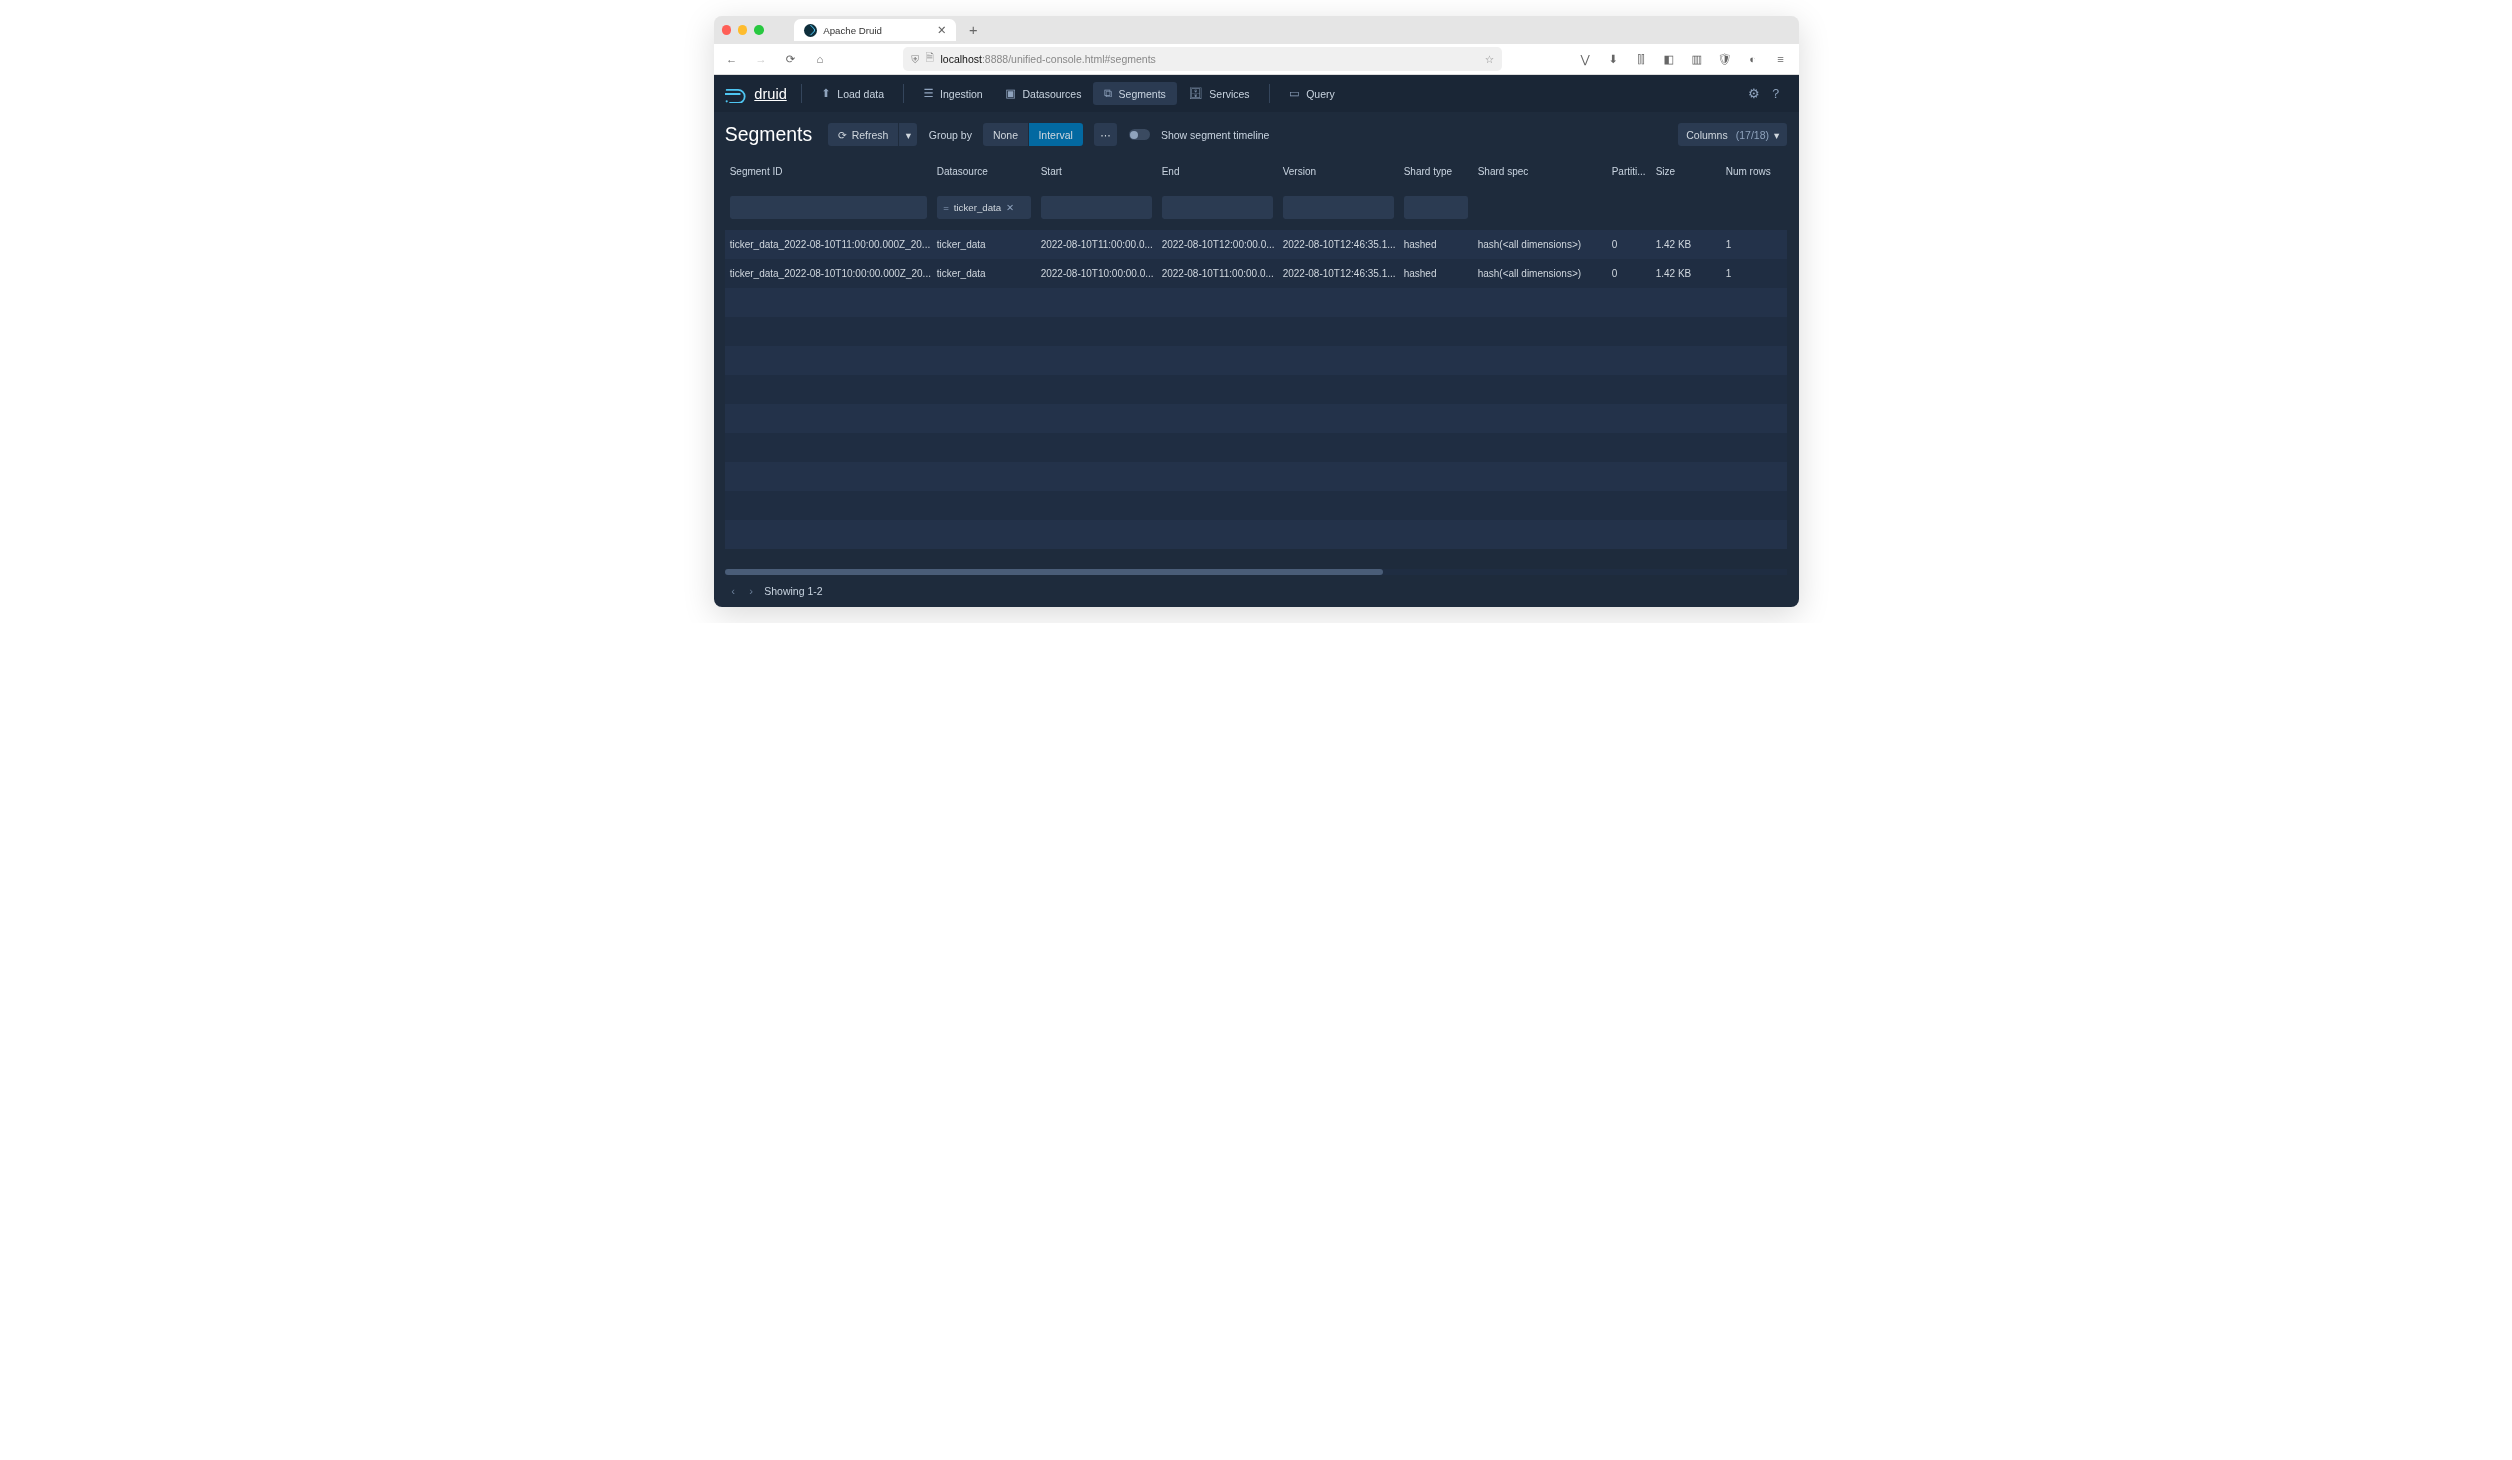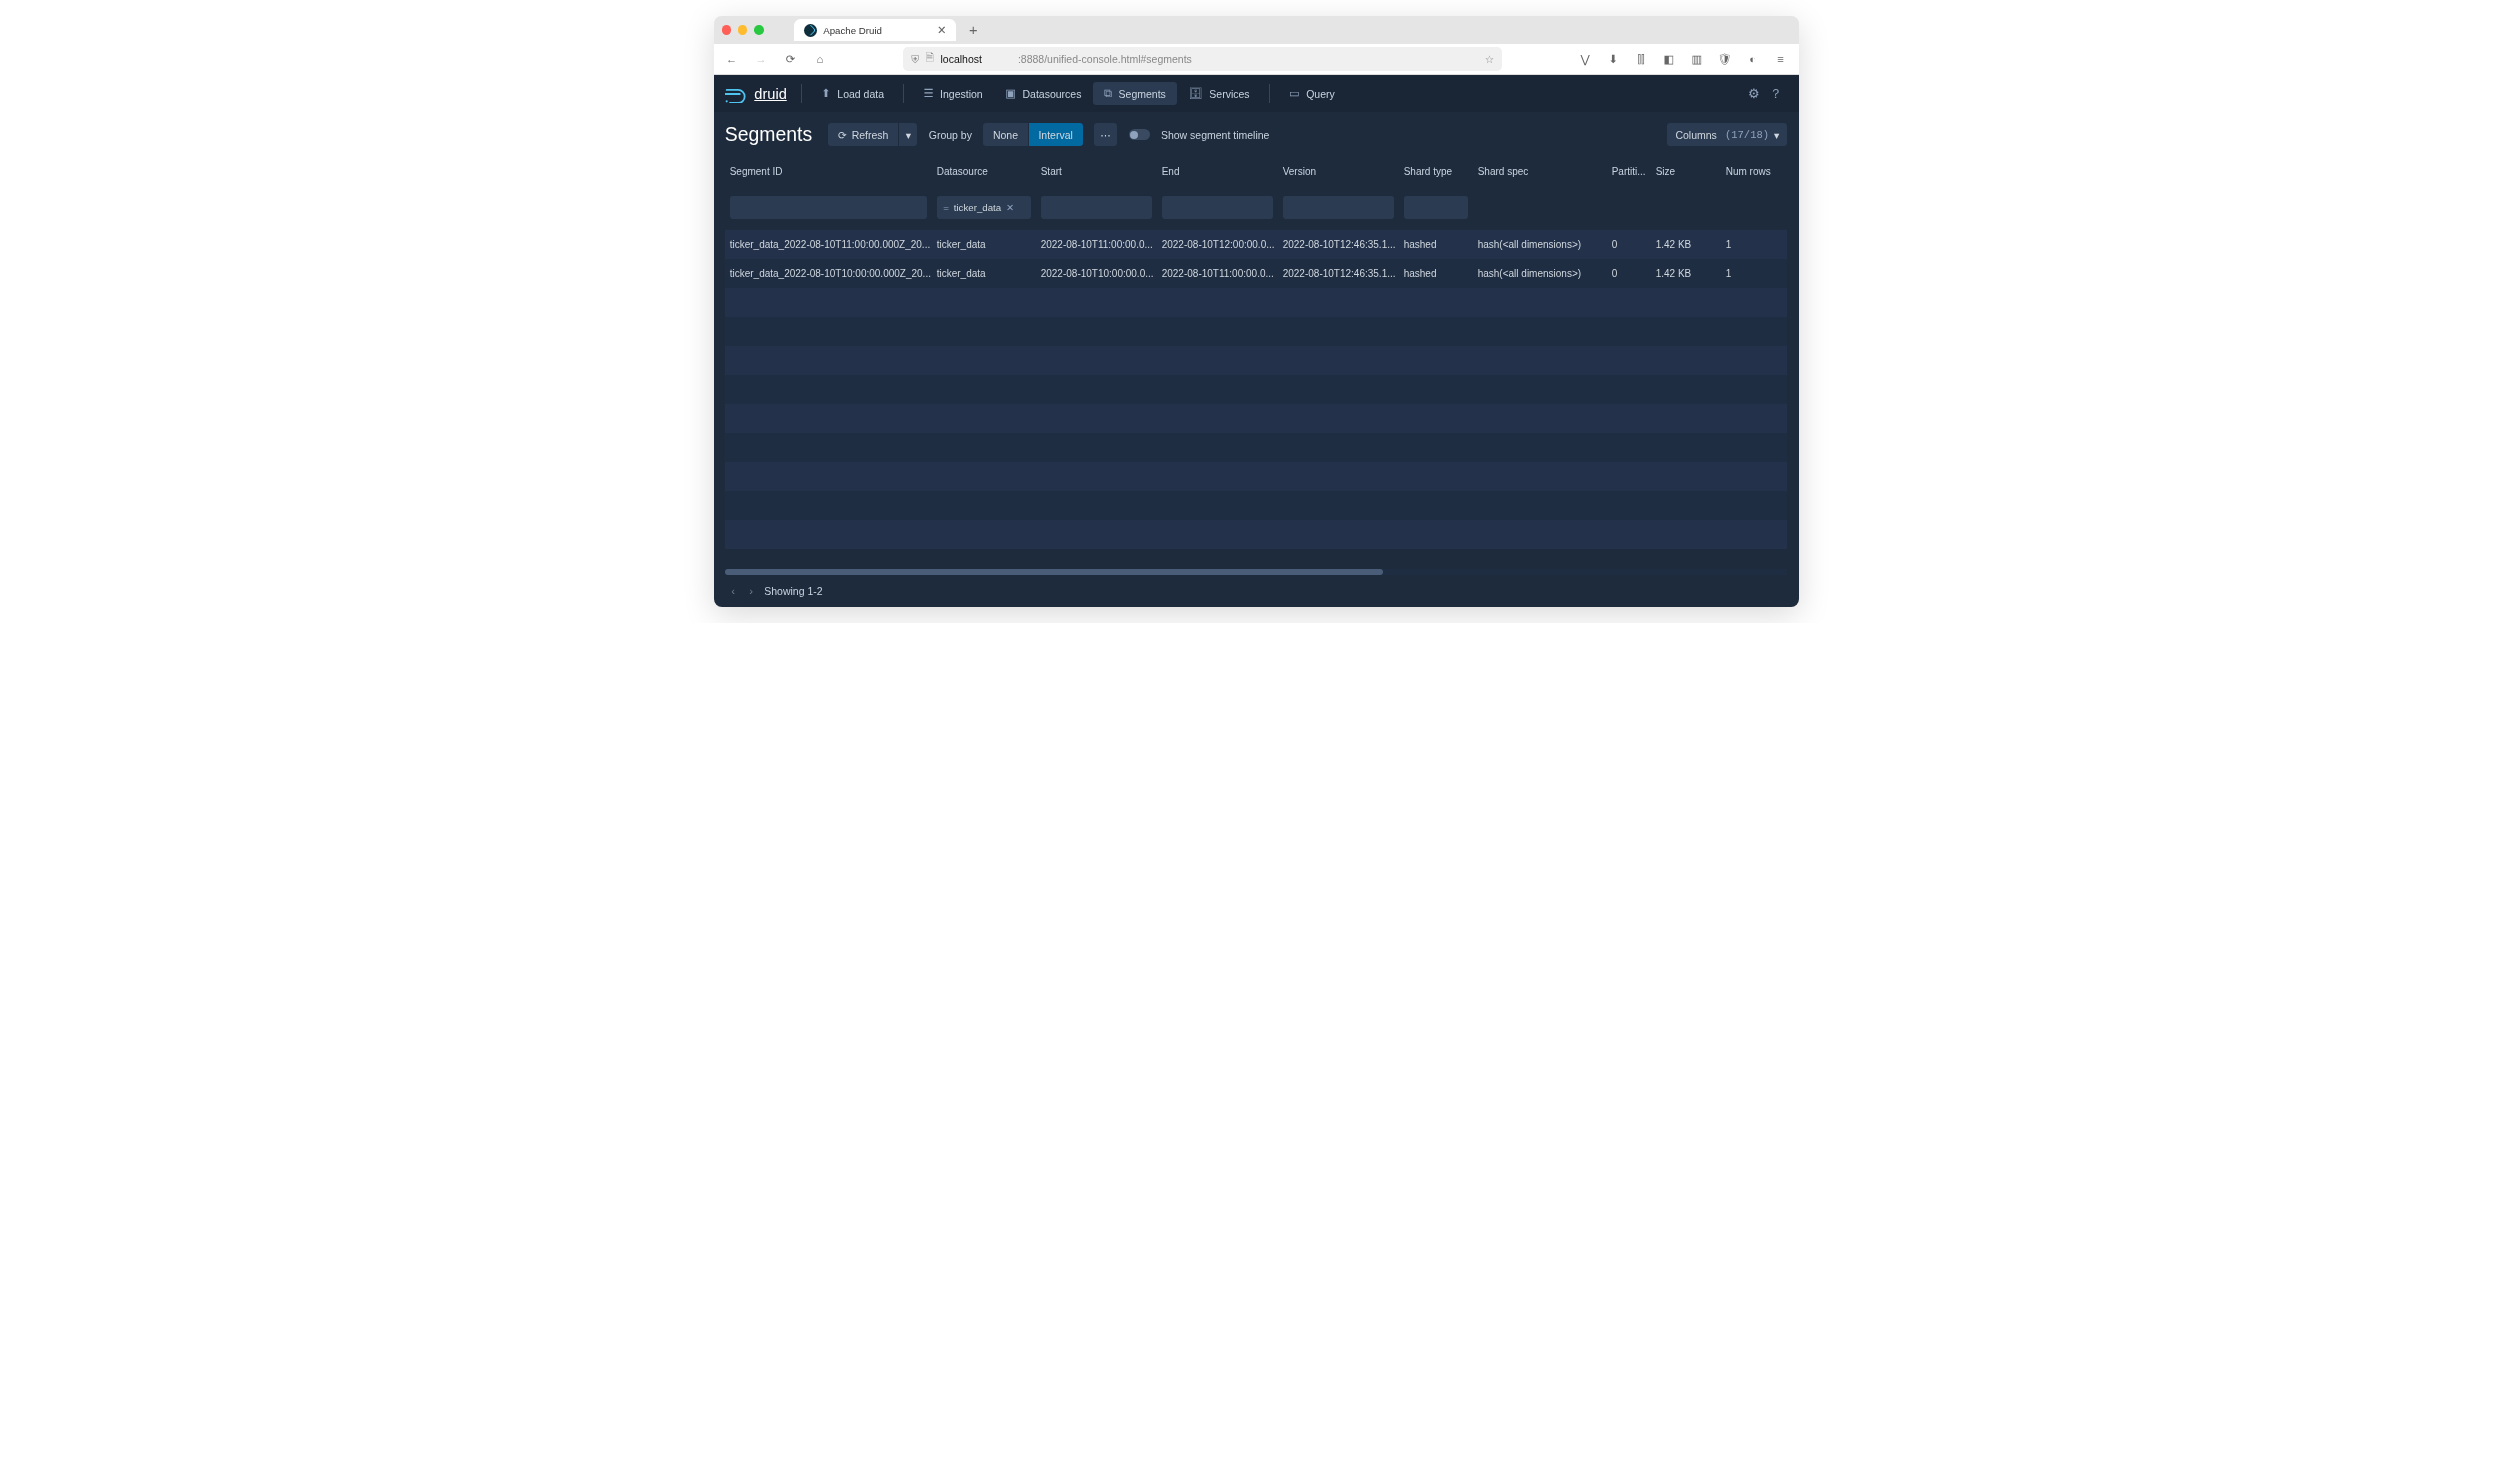--- a/index.html
+++ b/index.html
@@ -66,21 +66,21 @@
     display:flex;
     align-items:center;
     padding:0 8px;
     gap:6.5px;
     font-size:10.5px;
     color:#555;
     max-width:599px;
     margin:0 auto;
   }
   .url-host { color:#111; }
-  .url-rest { color:#888;padding-left:36px; }
+  .url-rest { color:#888; }
   .addr-icon{color:#888;font-size:10.5px;}
   .addr-spacer{flex:1;}
   .right-icons{display:flex;gap:4.9px;}
   
   .app {
     background:#1e2b3c;
     color:#d0d7de;
     height:532px;
     display:flex;
     flex-direction:column;
@@ -122,21 +122,21 @@
   .btn-group .btn:last-child{border-radius:0 3.2px 3.2px 0;border-left:0.8px solid #1e2b3c;}
   .btn.icon-only{padding:0 6.5px;}
   .label{font-size:10.5px;color:#c9d4e0;}
   .btn.selected{background:#0369a1;}
   .toggle{
     width:21px;height:11.3px;background:#3a4a60;border-radius:5.7px;position:relative;cursor:pointer;
   }
   .toggle::after{content:"";position:absolute;width:8px;height:8px;background:#8fa3bd;border-radius:50%;top:1.6px;left:1.6px;}
   .toolbar-spacer{flex:1;}
   .columns-btn{background:#2b3b52;padding:0 8px;}
-  .columns-count{color:#8fa3bd;margin-left:3.2px;font-family:Liberation Mono, monospace;}
+  .columns-count{color:#8fa3bd;margin-left:3.2px;}
   
   .table-wrap{flex:1;overflow:hidden;padding:0 11.3px;display:flex;flex-direction:column;}
   .tbl{display:flex;flex-direction:column;flex:1;overflow:hidden;border-radius:3.2px 3.2px 0 0;}
   .thead,.trow,.tfilter{display:flex;}
   .thead{height:27.5px;align-items:center;font-size:9.7px;color:#c9d4e0;}
   .cell{padding:0 4.9px;overflow:hidden;white-space:nowrap;text-overflow:ellipsis;font-size:10px;display:flex;align-items:center;}
   .c-segid{width:207px;}
   .c-ds{width:104px;}
   .c-start{width:121px;}
   .c-end{width:121px;}

